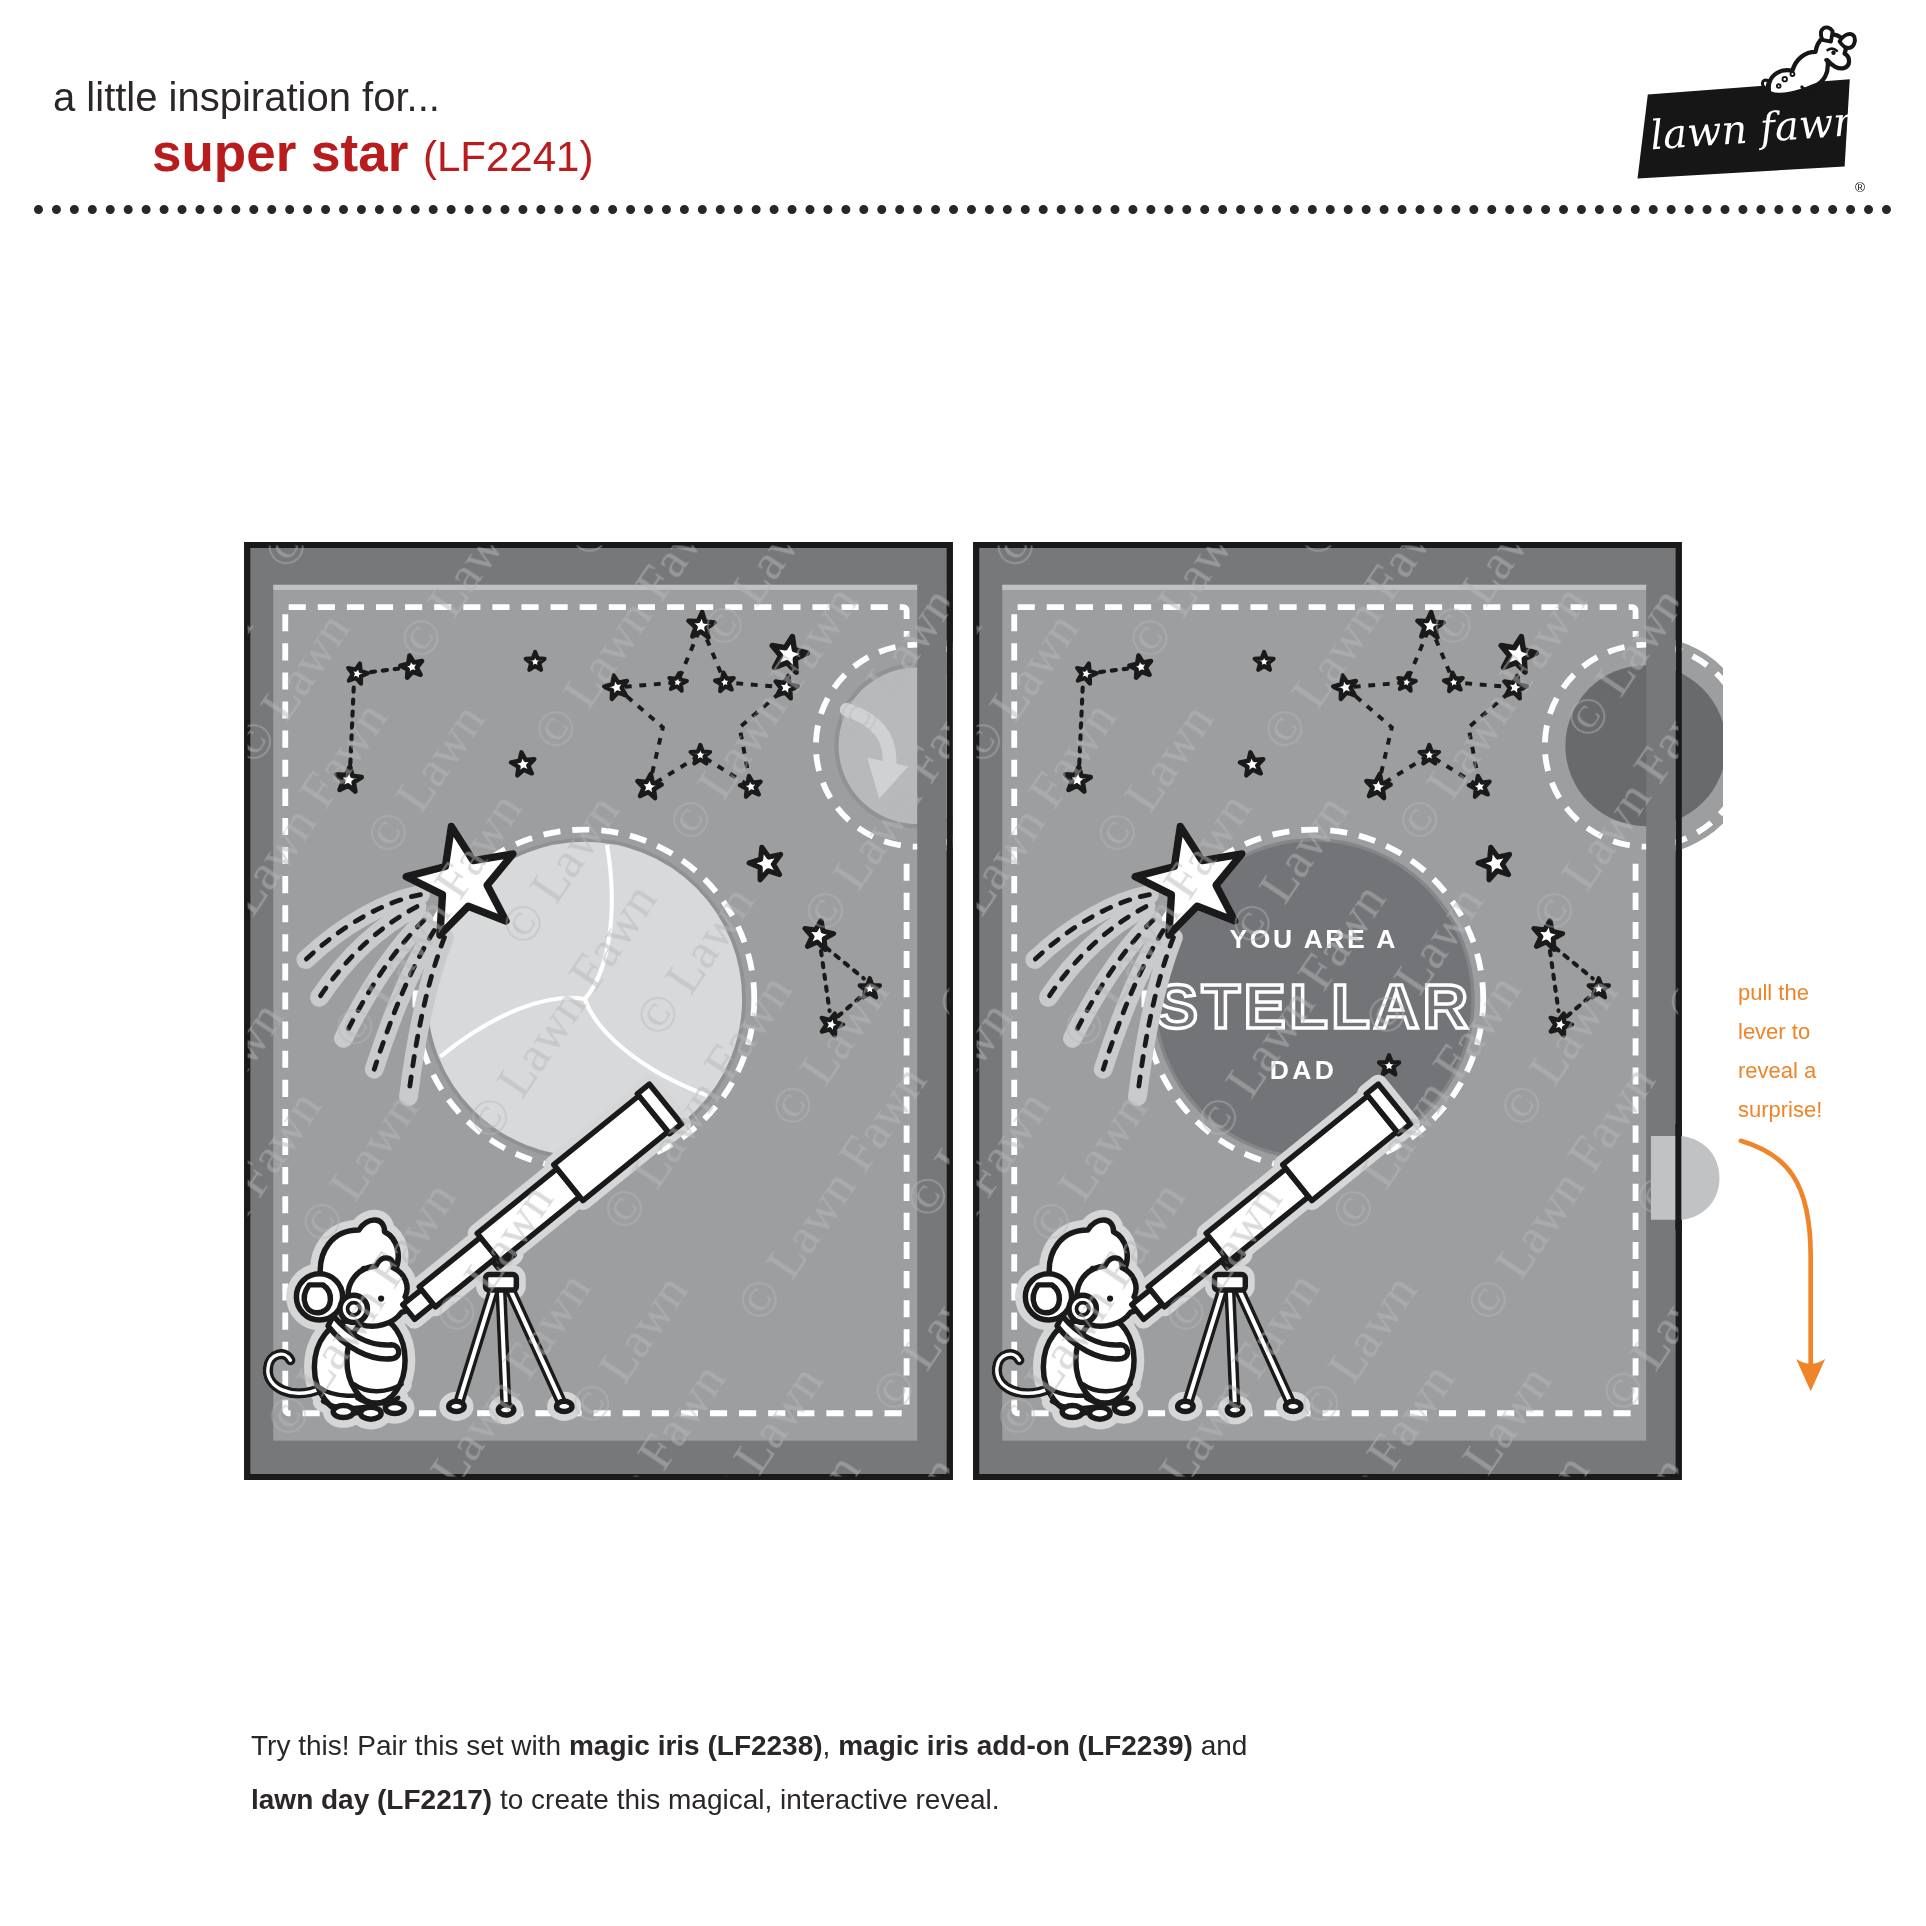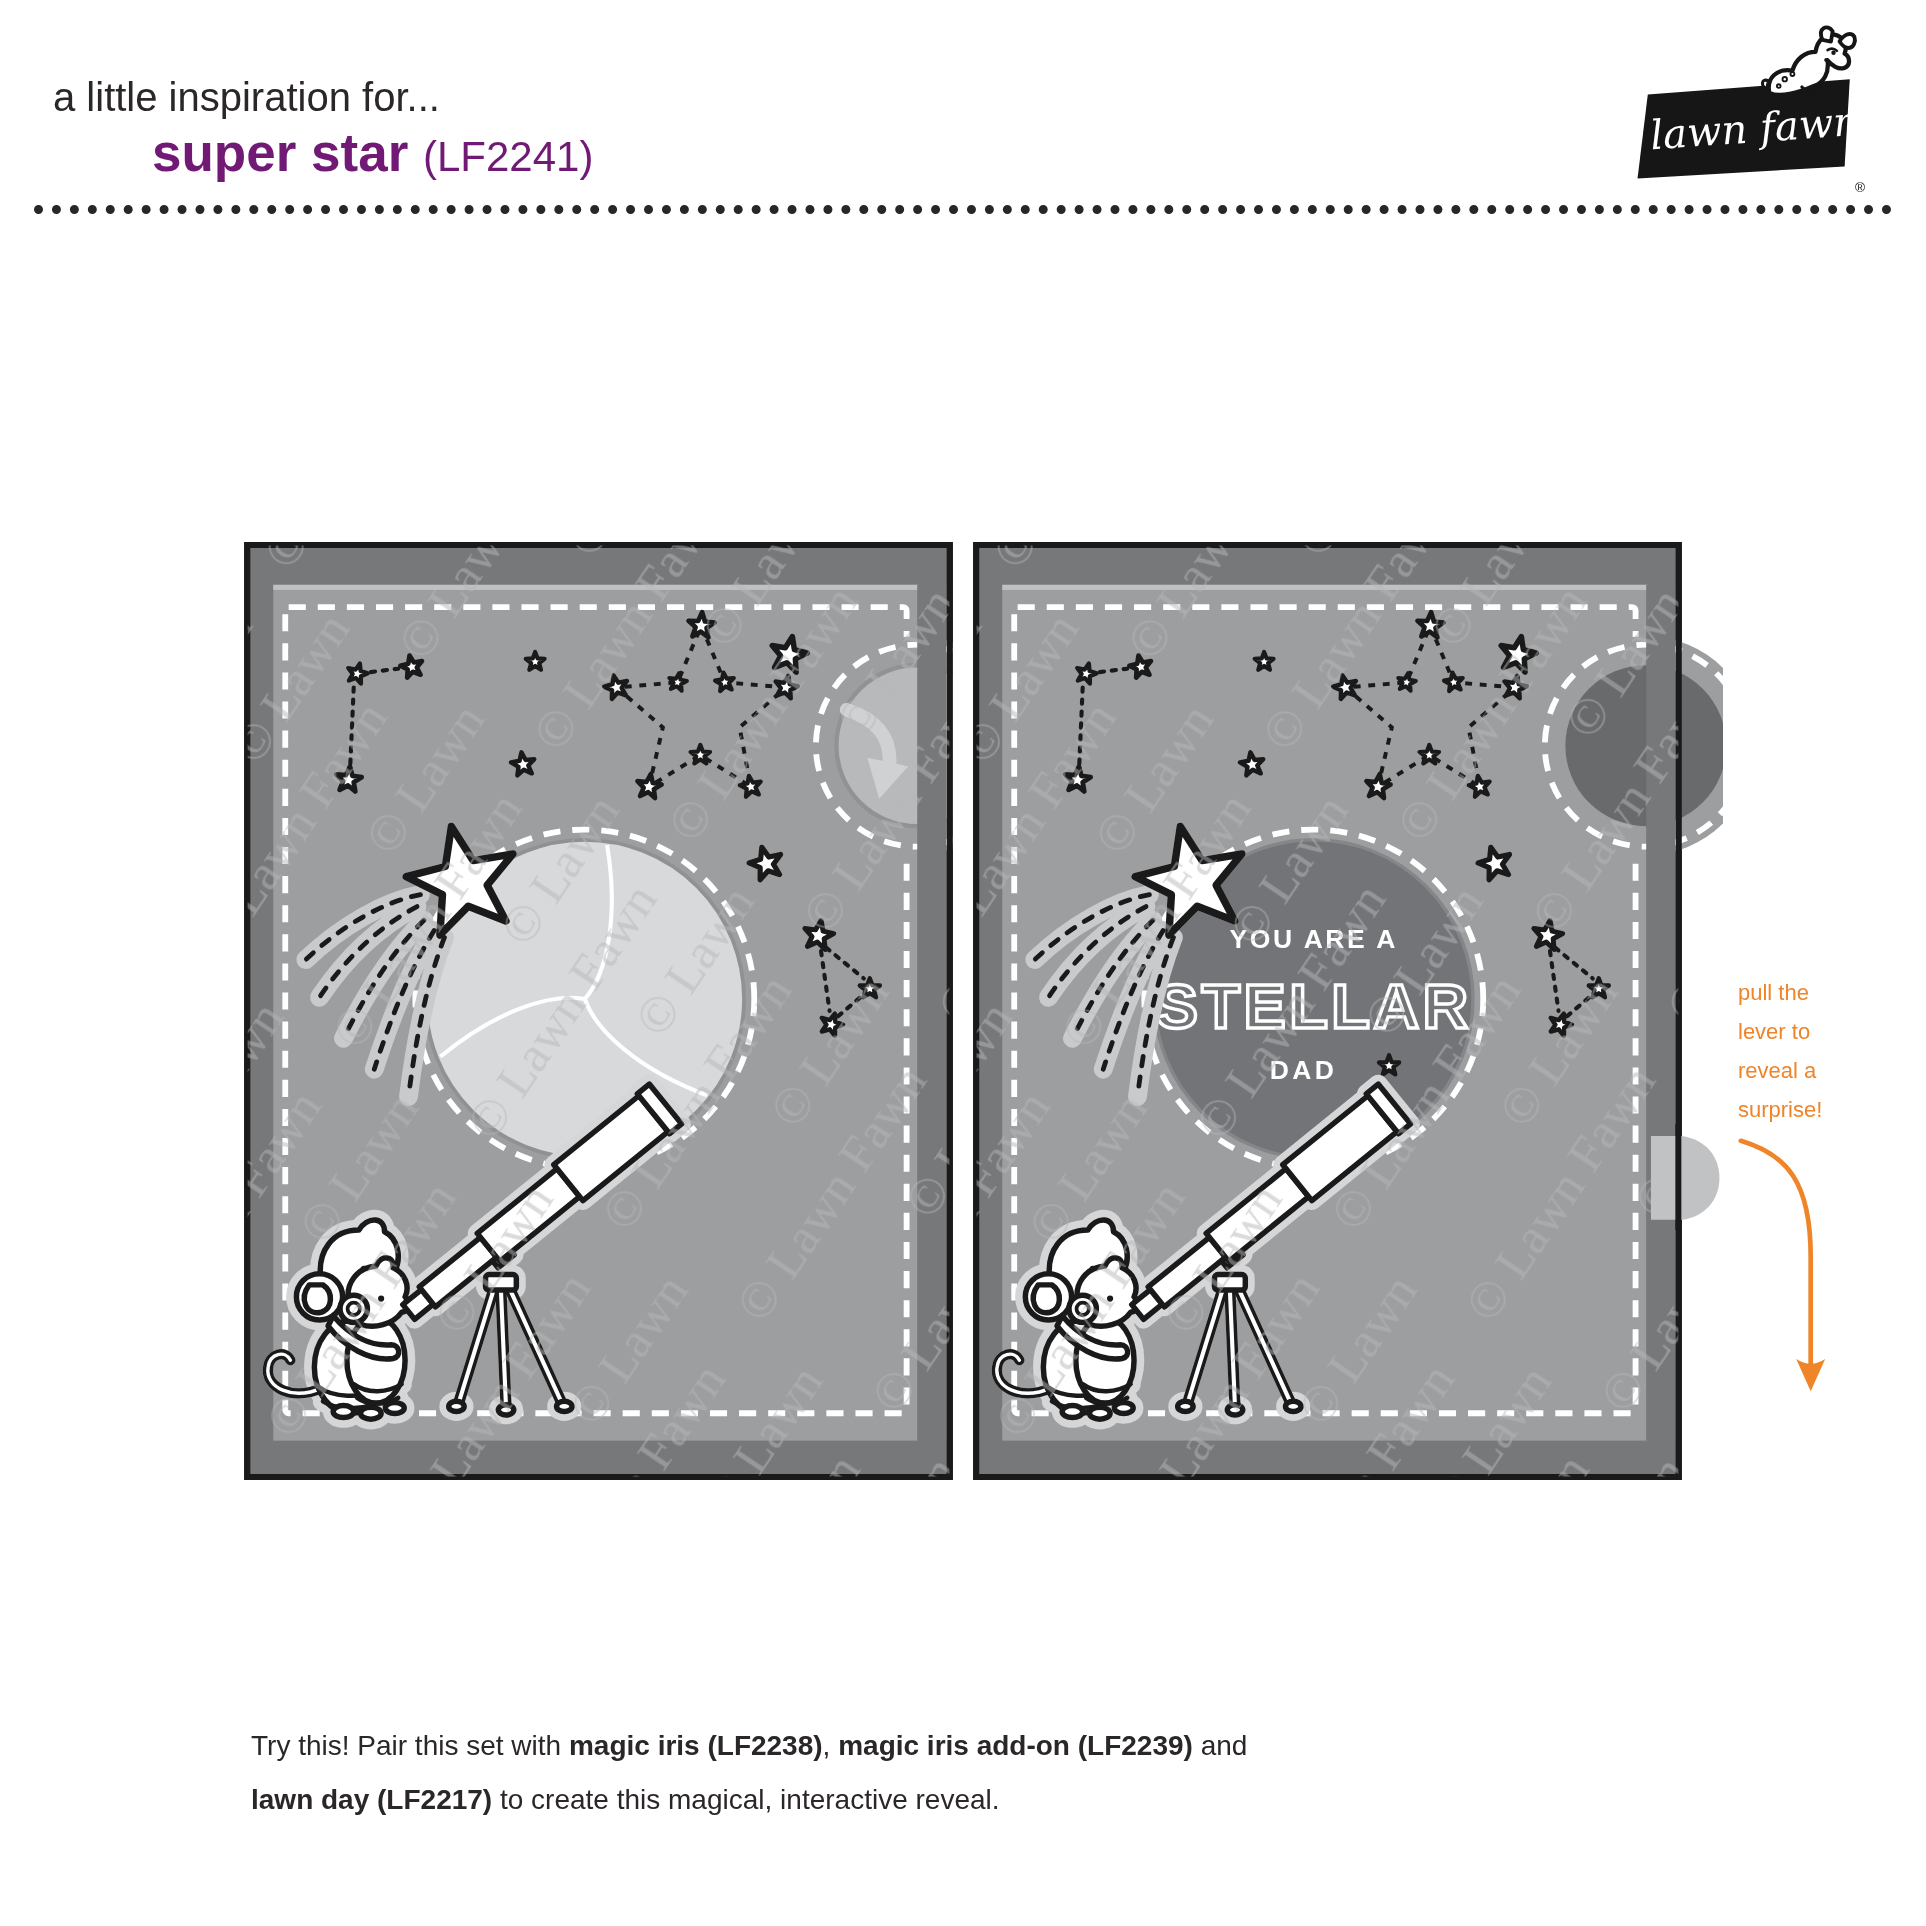--- a/index.html
+++ b/index.html
@@ -3,21 +3,21 @@
 <meta charset="utf-8">
 <style>
   html,body{margin:0;padding:0;}
   body{
     width:1926px;height:1926px;position:relative;background:#ffffff;
     font-family:"Liberation Sans", sans-serif;color:#2b2728;overflow:hidden;
   }
   .abs{position:absolute;}
   
   #tagline{left:53px;top:75px;font-size:40px;letter-spacing:0px;color:#2b2728;}
-  #product-line{left:152px;top:122px;font-size:53px;font-weight:bold;color:#701a75;}
+  #product-line{left:152px;top:122px;font-size:53px;font-weight:bold;color:#b91c1c;}
   #product-line .code{font-weight:normal;font-size:42px;}
   #dotted-rule{left:34px;top:205px;width:1858px;height:0;border-top:9.4px dotted #2a2628;}
   
   #card-left{left:244px;top:542px;}
   #card-right{left:973px;top:542px;}
   
   #lever-note{left:1738px;top:973px;width:180px;font-size:22px;line-height:39px;
     color:#ef8428;white-space:pre-line;}
   
   #footer-note{left:251px;top:1719px;width:1438px;font-size:28px;line-height:54px;color:#2b2728;}

